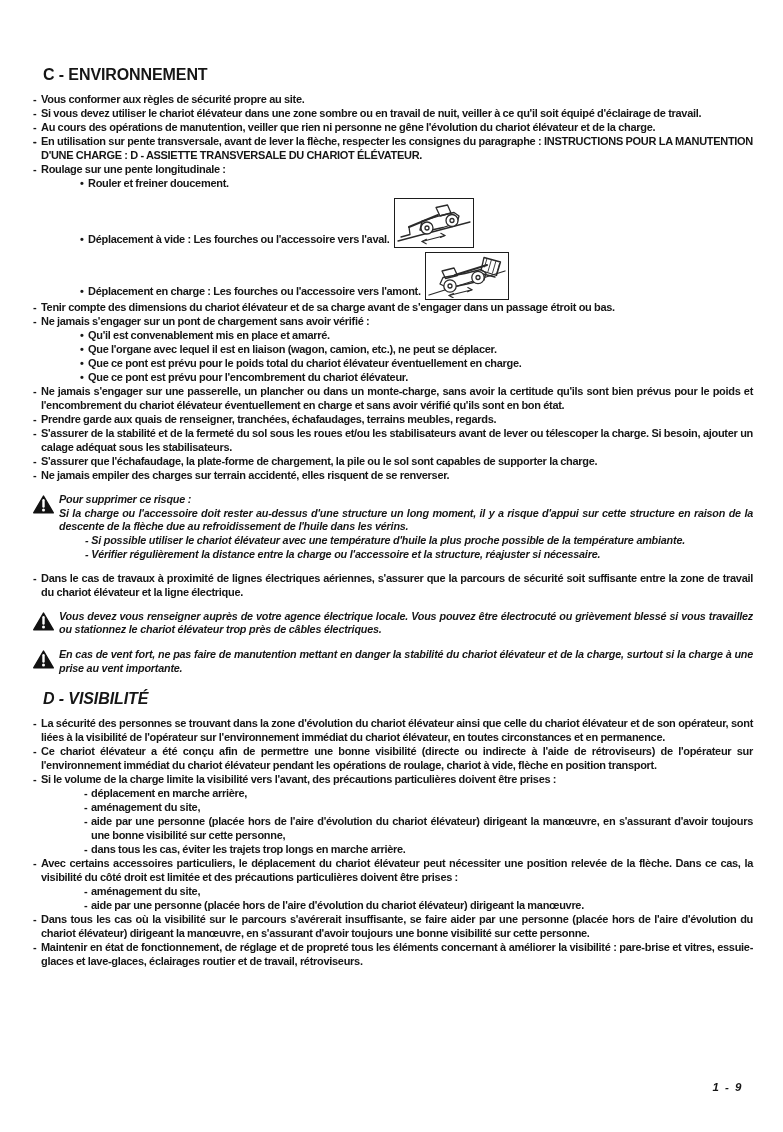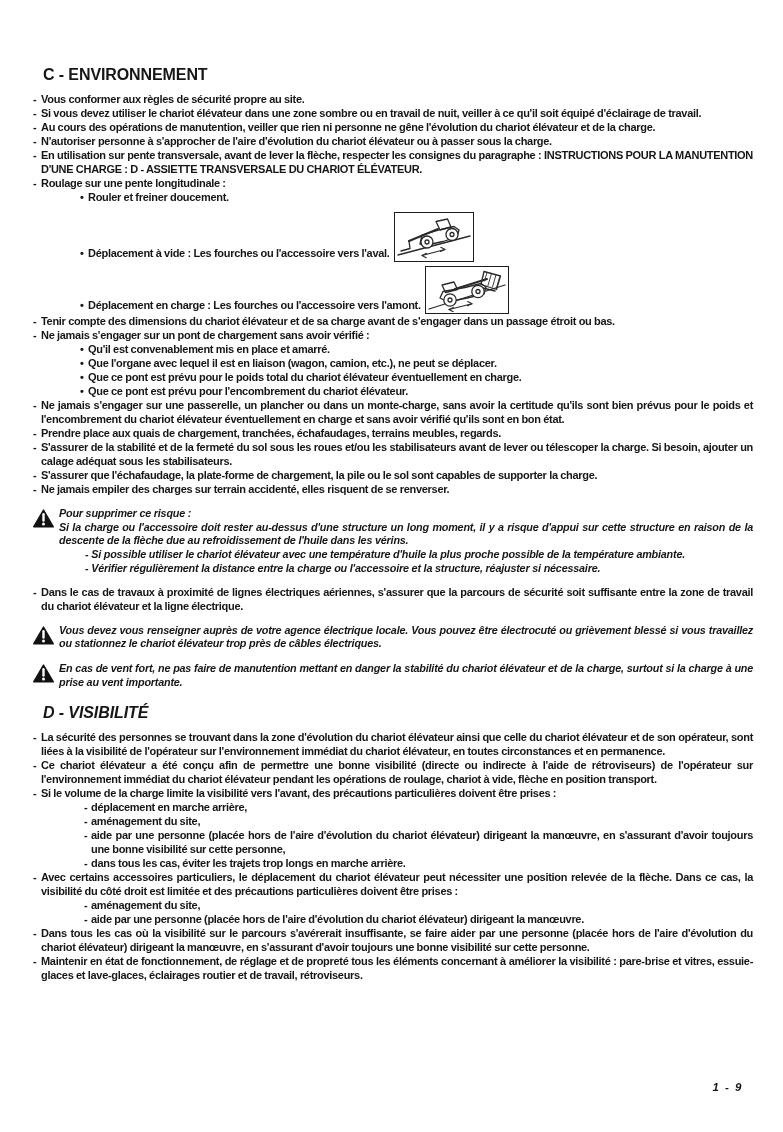--- a/index.html
+++ b/index.html
@@ -54,21 +54,21 @@
 <body>
 
 <div class="page">
   <div class="content">
     <section id="sec-c">
       <h2 class="sec-heading">C - ENVIRONNEMENT</h2>
       <div class="items">
           <div class="item dash"><span class="marker">-</span><span class="txt">Vous conformer aux règles de sécurité propre au site.</span></div>
           <div class="item dash"><span class="marker">-</span><span class="txt">Si vous devez utiliser le chariot élévateur dans une zone sombre ou en travail de nuit, veiller à ce qu'il soit équipé d'éclairage de travail.</span></div>
           <div class="item dash"><span class="marker">-</span><span class="txt">Au cours des opérations de manutention, veiller que rien ni personne ne gêne l'évolution du chariot élévateur et de la charge.</span></div>
-          <div class="item dash"><span class="marker">-</span><span class="txt">N'autoriser personne à s'approcher de l'aire d'évolution du chariot élévateur ou à passer sous la charge.</span></div>
+          <div class="item dash"><span class="marker">-</span></div>
           <div class="item dash"><span class="marker">-</span><span class="txt">En utilisation sur pente transversale, avant de lever la flèche, respecter les consignes du paragraphe : INSTRUCTIONS POUR LA MANUTENTION D'UNE CHARGE : D - ASSIETTE TRANSVERSALE DU CHARIOT ÉLÉVATEUR.</span></div>
           <div class="item dash"><span class="marker">-</span><span class="txt">Roulage sur une pente longitudinale :</span></div>
           <div class="item bullet"><span class="marker">•</span><span class="txt">Rouler et freiner doucement.</span></div>
           <div class="figrow row1">
             <div class="item bullet figtext"><span class="marker">•</span><span class="txt">Déplacement à vide : Les fourches ou l'accessoire vers l'aval.</span></div>
             <span class="figbox">
               <svg width="76" height="46" viewBox="0 0 76 46" fill="none" stroke="#2a2a2a" stroke-width="1.3" stroke-linecap="round" stroke-linejoin="round">
                 <path d="M2 41 L74 22"></path>
                 <path d="M5 37 L14 34.5 L13 27"></path>
                 <path d="M13 27 L42 15" stroke-width="2"></path>
@@ -105,21 +105,21 @@
               </svg>
             </span>
           </div>
           <div class="item dash"><span class="marker">-</span><span class="txt">Tenir compte des dimensions du chariot élévateur et de sa charge avant de s'engager dans un passage étroit ou bas.</span></div>
           <div class="item dash"><span class="marker">-</span><span class="txt">Ne jamais s'engager sur un pont de chargement sans avoir vérifié :</span></div>
           <div class="item bullet"><span class="marker">•</span><span class="txt">Qu'il est convenablement mis en place et amarré.</span></div>
           <div class="item bullet"><span class="marker">•</span><span class="txt">Que l'organe avec lequel il est en liaison (wagon, camion, etc.), ne peut se déplacer.</span></div>
           <div class="item bullet"><span class="marker">•</span><span class="txt">Que ce pont est prévu pour le poids total du chariot élévateur éventuellement en charge.</span></div>
           <div class="item bullet"><span class="marker">•</span><span class="txt">Que ce pont est prévu pour l'encombrement du chariot élévateur.</span></div>
           <div class="item dash"><span class="marker">-</span><span class="txt">Ne jamais s'engager sur une passerelle, un plancher ou dans un monte-charge, sans avoir la certitude qu'ils sont bien prévus pour le poids et l'encombrement du chariot élévateur éventuellement en charge et sans avoir vérifié qu'ils sont en bon état.</span></div>
-          <div class="item dash"><span class="marker">-</span><span class="txt">Prendre place aux quais de chargement, tranchées, échafaudages, terrains meubles, regards.</span></div>
+          <div class="item dash"><span class="marker">-</span><span class="txt">Prendre garde aux quais de renseigner, tranchées, échafaudages, terrains meubles, regards.</span></div>
           <div class="item dash"><span class="marker">-</span><span class="txt">S'assurer de la stabilité et de la fermeté du sol sous les roues et/ou les stabilisateurs avant de lever ou télescoper la charge. Si besoin, ajouter un calage adéquat sous les stabilisateurs.</span></div>
           <div class="item dash"><span class="marker">-</span><span class="txt">S'assurer que l'échafaudage, la plate-forme de chargement, la pile ou le sol sont capables de supporter la charge.</span></div>
           <div class="item dash"><span class="marker">-</span><span class="txt">Ne jamais empiler des charges sur terrain accidenté, elles risquent de se renverser.</span></div>
           <div class="warning">
             <span class="icon"><svg width="21" height="19" viewBox="0 0 21 19">
                 <path d="M10.5 1 L20.3 17.8 H0.7 Z" fill="#121212" stroke="#121212" stroke-width="1.4" stroke-linejoin="round"></path>
                 <path d="M10.5 5.2 L10.5 11.6" stroke="#ffffff" stroke-width="2.4" stroke-linecap="round"></path>
                 <circle cx="10.5" cy="15" r="1.5" fill="#ffffff"></circle>
               </svg></span>
             <div class="wtext">

